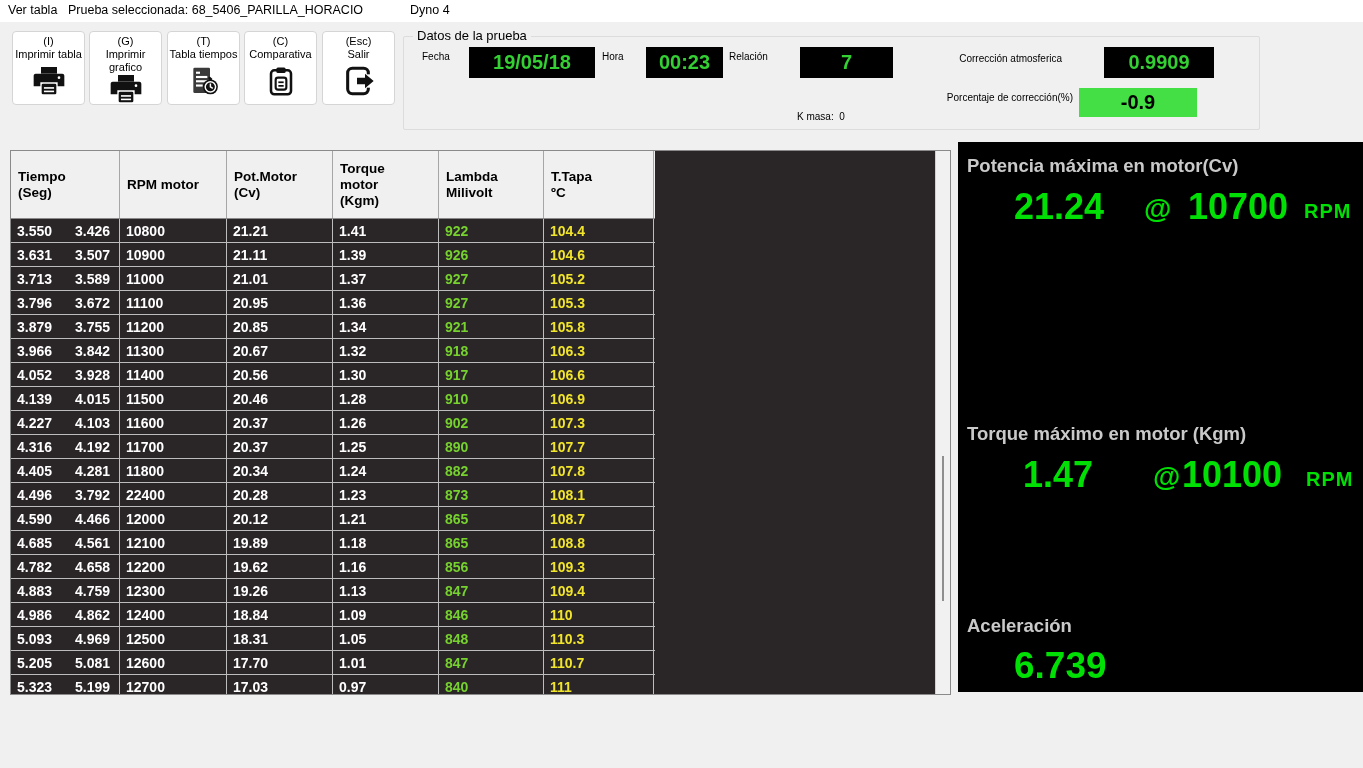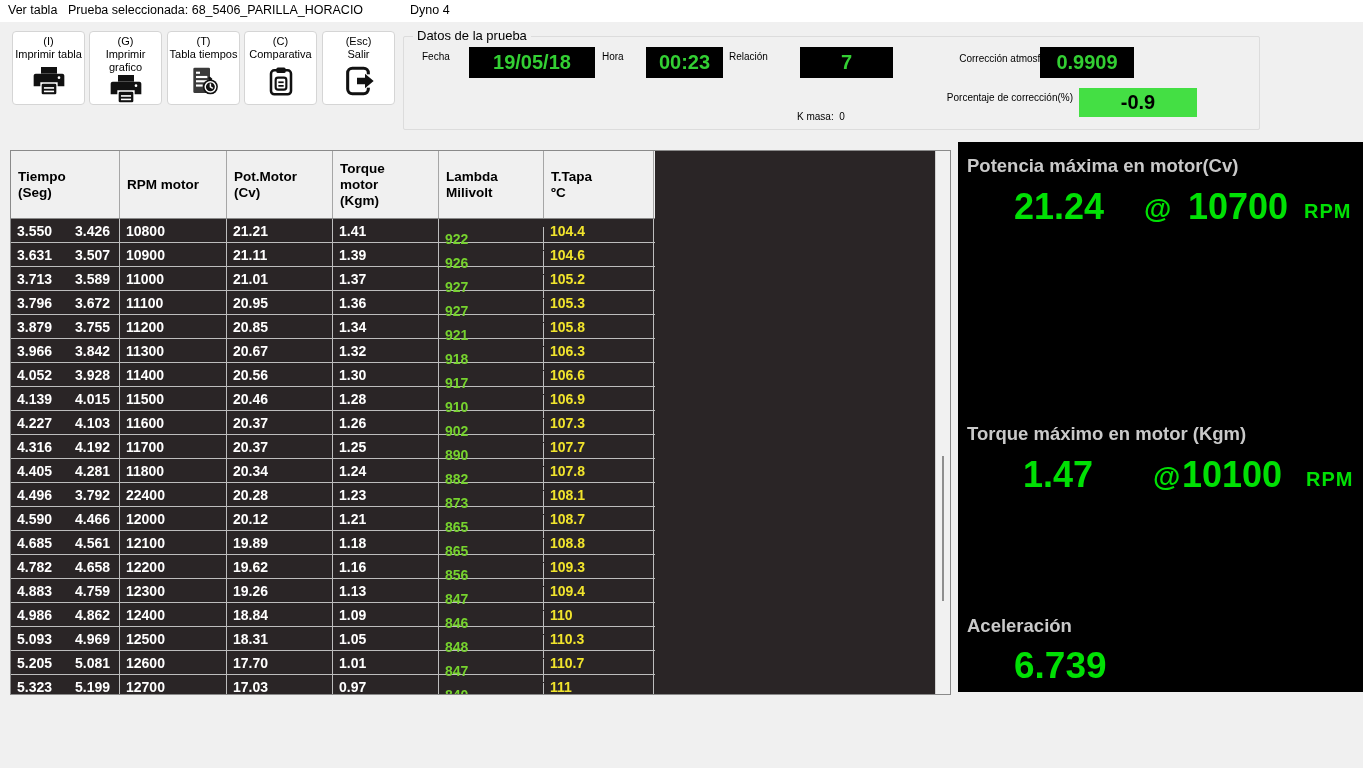--- a/index.html
+++ b/index.html
@@ -58,21 +58,21 @@
     display:flex;align-items:center;padding-left:7px;font-size:13.5px;font-weight:bold;
     white-space:pre-line;line-height:16px;border-right:1px solid #a6a6a6;height:100%;
   }
   .tr{display:flex;height:24px;width:644px;border-bottom:1px solid var(--grid-line);}
   .td{
     display:flex;align-items:center;padding-left:6px;font-size:14px;font-weight:bold;
     color:#fff;border-right:1px solid var(--grid-line);height:100%;white-space:nowrap;
   }
   .c0{width:109px;} .c1{width:107px;} .c2{width:106px;} .c3{width:106px;} .c4{width:105px;} .c5{width:110px;}
   .td.c0{justify-content:space-between;padding-right:9px;}
-  .td.c4{color:var(--lambda-green);margin-top:8px;}
+  .td.c4{color:var(--lambda-green);}
   .td.c5{color:var(--temp-yellow);}
   
   .vscroll{
     position:absolute;top:0;right:0;width:15px;height:100%;
     background:#f1f1f1;border-left:1px solid #d0d0d0;
   }
   .vthumb{position:absolute;left:6px;top:305px;width:2px;height:145px;background:#8f8f8f;}
   
   .panel{position:absolute;left:958px;top:142px;width:439px;height:550px;background:var(--panel-bg);}
   .ptitle{position:absolute;left:9px;color:var(--panel-title);font-size:18.5px;font-weight:bold;white-space:nowrap;}
@@ -163,21 +163,21 @@
 <div class="groupbox">
   <span class="legend">Datos de la prueba</span>
 </div>
 <span class="flabel" style="left:422px;top:51px">Fecha</span>
 <div class="lcd" style="left:469px;top:47px;width:126px;height:31px">19/05/18</div>
 <span class="flabel" style="left:602px;top:51px">Hora</span>
 <div class="lcd" style="left:646px;top:47px;width:77px;height:31px">00:23</div>
 <span class="flabel" style="left:729px;top:51px">Relación</span>
 <div class="lcd" style="left:800px;top:47px;width:93px;height:31px">7</div>
 <span class="flabel" style="left:863px;top:53px;width:199px;text-align:right">Corrección atmosferica</span>
-<div class="lcd" style="left:1040px;top:47px;width:94px;height:31px">0.9909</div>
+<div class="lcd" style="left:1104px;top:47px;width:110px;height:31px">0.9909</div>
 <span class="flabel" style="left:863px;top:92px;width:210px;text-align:right">Porcentaje de corrección(%)</span>
 <div class="okbox" style="left:1079px;top:88px;width:118px;height:29px">-0.9</div>
 <span class="flabel" style="left:797px;top:111px"><span>K masa:</span>&nbsp;&nbsp;<span>0</span></span>
 
 <div class="grid">
   <div class="thead">
     <div class="th c0">Tiempo
 (Seg)</div>
     <div class="th c1">RPM motor</div>
     <div class="th c2">Pot.Motor

